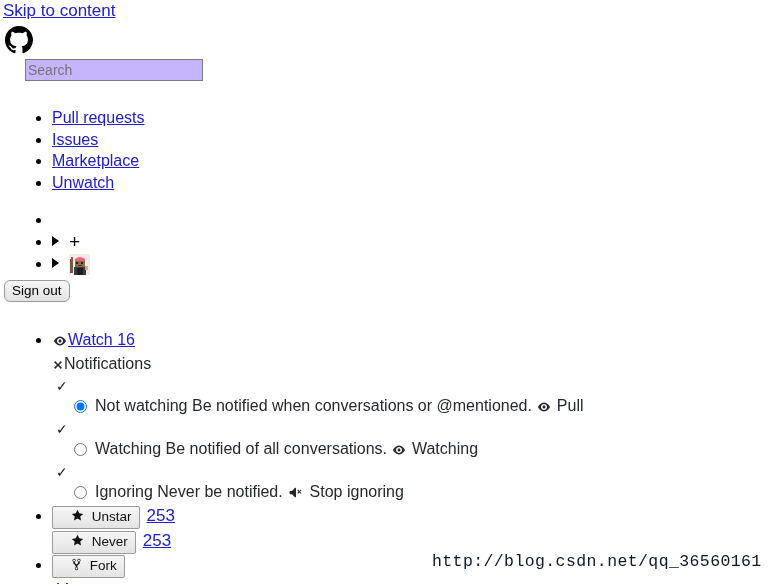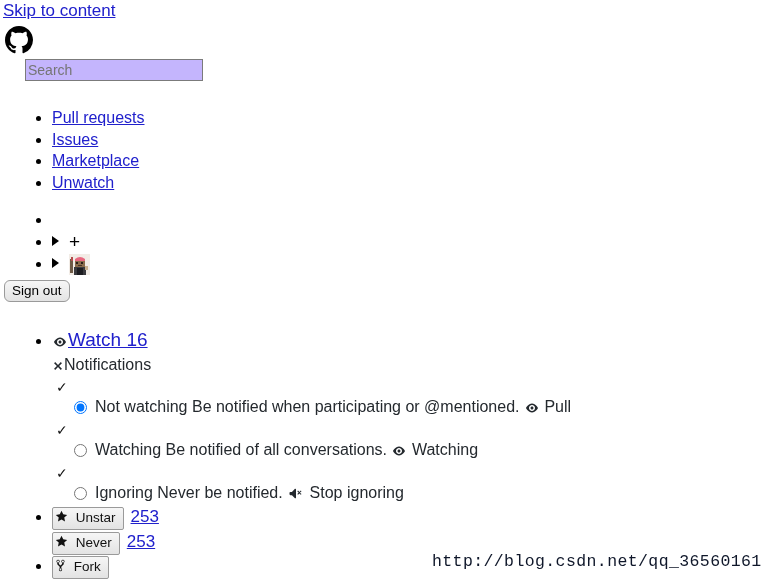--- a/index.html
+++ b/index.html
@@ -148,21 +148,21 @@
     top: 317px;
     width: 769px;
   }
   #repo-actions > li { line-height: 21.5px; }
 
   .eye-ico, .x-ico, .mute-ico, .check-ico {
     display: inline-block;
     vertical-align: -2px;
   }
 
-  .watch-line a { font-size: 19px; }
+  .watch-line a { font-size: 16px; }
 
   .notif-line {
     margin-top: 0px;
     font-size: 16px;
     color: #24292e;
   }
 
   .check-row {
     height: 19px;
     line-height: 19px;
@@ -184,21 +184,21 @@
     vertical-align: -2px;
     width: 13px;
     height: 13px;
   }
 
   .btn-like {
     display: inline-block;
     font-family: "Liberation Sans", sans-serif;
     font-size: 13.5px;
     color: #111;
-    padding: 2px 7px 3px 2px;
+    padding: 2px 7px 3px 18px;
     background: linear-gradient(#f6f6f6, #e3e3e3);
     border: 1px solid #9a9a9a;
     border-radius: 2px;
     cursor: pointer;
     line-height: 15px;
   }
   .btn-like .glyph { margin-right: 4px; vertical-align: -1px; }
 
   .count-link {
     font-size: 17px;
@@ -295,21 +295,21 @@
           <path fill="#24292e" d="M7.48 8l3.75 3.75-1.48 1.48L6 9.48l-3.75 3.75-1.48-1.48L4.52 8 .77 4.25l1.48-1.48L6 6.52l3.75-3.75 1.48 1.48L7.48 8z"></path>
         </svg>
       </span><span>Notifications</span>
     </div>
 
     <div class="check-row">
       <span class="check-glyph">✓</span>
     </div>
     <div class="option-row">
       <input type="radio" name="watch-option" checked="" style=""><span>Not watching</span>
-      <span>Be notified when participating or @mentioned.</span>
+      <span>Be notified when conversations or @mentioned.</span>
       <span class="eye-ico">
         <svg width="16" height="12" viewBox="0 0 16 16" aria-hidden="true">
           <path fill="#24292e" d="M8.06 2C3 2 0 8 0 8s3 6 8.06 6C13 14 16 8 16 8s-3-6-7.94-6zM8 12c-2.2 0-4-1.78-4-4 0-2.2 1.8-4 4-4 2.22 0 4 1.8 4 4 0 2.22-1.78 4-4 4zm2-4c0 1.11-.89 2-2 2-1.11 0-2-.89-2-2 0-1.11.89-2 2-2 1.11 0 2 .89 2 2z"></path>
         </svg>
       </span>
       <span>Pull</span>
     </div>
 
     <div class="check-row">
       <span class="check-glyph">✓</span>

